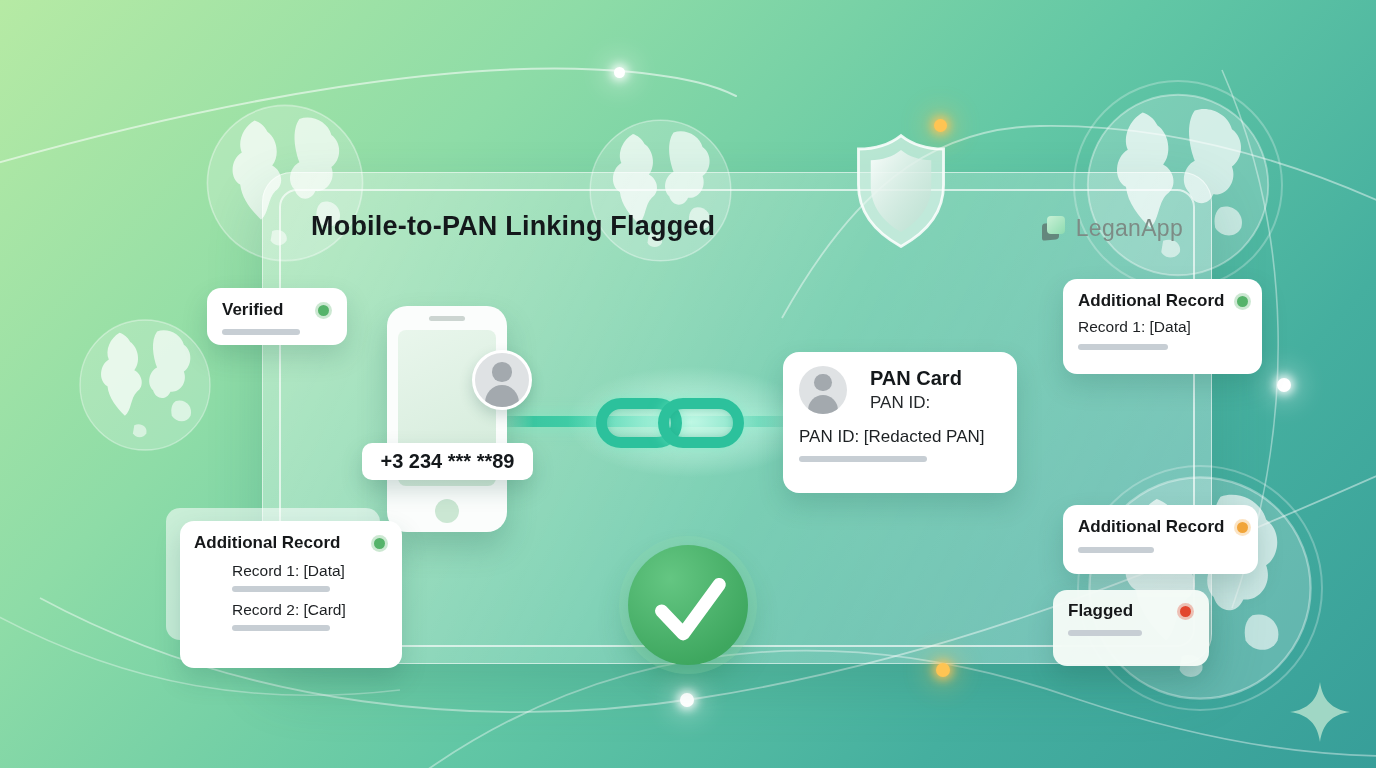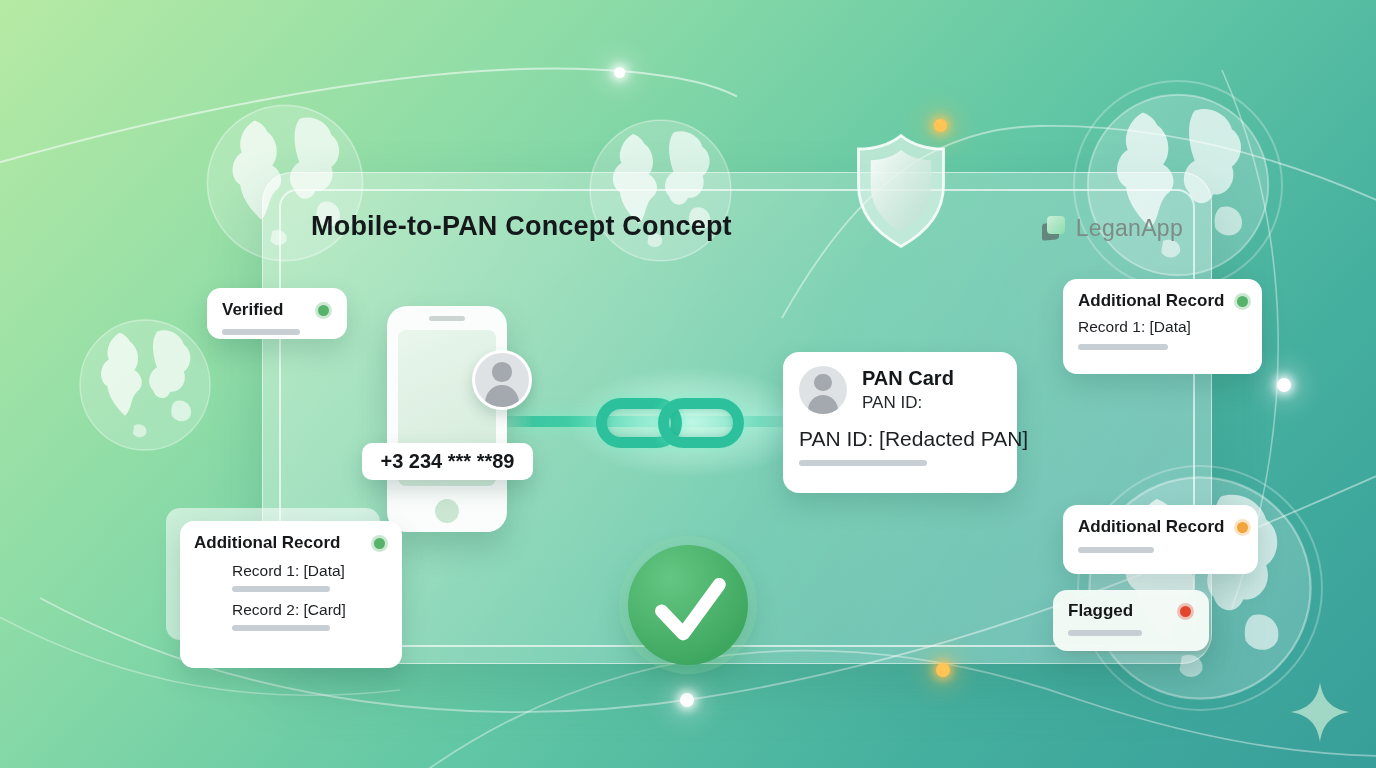--- a/index.html
+++ b/index.html
@@ -35,41 +35,41 @@
   .brand-icon::after{content:"";position:absolute;left:5px;top:0;width:18px;height:18px;border-radius:4px;background:linear-gradient(135deg,#c9f1d6,#8edbb0);}
   .brand-name{font-size:23px;font-weight:500;color:#7d8b85;letter-spacing:.3px;}
   
   .card{position:absolute;background:#fff;border-radius:14px;box-shadow:0 12px 26px rgba(23,82,72,.18);box-sizing:border-box;z-index:6;}
   .card-row{display:flex;justify-content:space-between;align-items:center;gap:10px;}
   .card-label{font-size:17px;font-weight:700;color:#16181a;white-space:nowrap;}
   .record-line{font-size:15.5px;font-weight:500;color:#1d2023;white-space:nowrap;}
   .bar{height:6px;border-radius:3px;background:#c7ced4;}
   .dot-ring{width:17px;height:17px;border-radius:50%;display:flex;align-items:center;justify-content:center;flex:0 0 auto;}
   .dot{width:11px;height:11px;border-radius:50%;}
-  .verified-card{left:207px;top:288px;width:140px;height:51px;padding:12px 15px;}
+  .verified-card{left:207px;top:288px;width:140px;height:57px;padding:12px 15px;}
   .verified-card .bar{margin-top:9px;width:78px;}
   .ar-top-right{left:1063px;top:279px;width:199px;height:95px;padding:12px 15px;}
   .ar-top-right .record-line{margin-top:7px;}
   .ar-top-right .bar{margin-top:8px;width:90px;}
   .stack-back{position:absolute;left:166px;top:508px;width:214px;height:132px;border-radius:14px;background:rgba(255,255,255,.55);z-index:5;}
   .ar-bottom-left{left:180px;top:521px;width:222px;height:147px;padding:12px 14px;}
   .ar-bottom-left .records{margin-left:38px;}
   .ar-bottom-left .record-line{margin-top:9px;}
   .ar-bottom-left .bar{margin-top:6px;width:98px;}
   .ar-orange{left:1063px;top:505px;width:195px;height:69px;padding:12px 15px;}
   .ar-orange .bar{margin-top:10px;width:76px;}
   .flag-shadow{position:absolute;left:1061px;top:597px;width:150px;height:57px;border-radius:12px;background:rgba(140,170,160,.30);z-index:5;}
-  .flagged-card{left:1053px;top:590px;width:156px;height:61px;padding:11px 15px;background:rgba(245,251,247,.96);}
+  .flagged-card{left:1053px;top:590px;width:156px;height:76px;padding:11px 15px;background:rgba(245,251,247,.96);}
   .flagged-card .bar{margin-top:9px;width:74px;}
   
   .pan-card{left:783px;top:352px;width:234px;height:141px;padding:14px 16px;border-radius:16px;}
-  .pan-head{display:flex;align-items:center;gap:15px;}
+  .pan-head{display:flex;align-items:center;gap:23px;}
   .pan-title{font-size:20px;font-weight:700;color:#14181b;}
   .pan-sub{font-size:17px;color:#24282b;margin-top:3px;}
-  .pan-detail{font-size:21px;color:#1c2023;margin-top:13px;white-space:nowrap;}
+  .pan-detail{font-size:17px;color:#1c2023;margin-top:13px;white-space:nowrap;}
   .pan-card .bar{margin-top:9px;width:128px;}
   
   .avatar{position:relative;border-radius:50%;overflow:hidden;background:#dfe2e4;flex:0 0 auto;}
   .avatar .head{position:absolute;width:36%;height:36%;border-radius:50%;left:32%;top:17%;background:#a3a9ae;}
   .avatar .torso{position:absolute;width:64%;height:42%;border-radius:50% 50% 0 0/80% 80% 0 0;left:18%;top:60%;background:#a3a9ae;}
   .pan-avatar{width:48px;height:48px;}
   .phone-avatar{position:absolute;left:472px;top:350px;width:54px;height:54px;border:3px solid #fff;box-shadow:0 6px 14px rgba(25,80,70,.2);z-index:6;}
   
   .phone{position:absolute;left:387px;top:306px;width:120px;height:226px;background:#fbfdfc;border-radius:20px;box-shadow:0 16px 30px rgba(28,90,76,.22);z-index:5;}
   .speaker{position:absolute;left:50%;top:10px;transform:translateX(-50%);width:36px;height:5px;border-radius:3px;background:#ccd5d1;}
@@ -145,21 +145,21 @@
     <circle cx="1200" cy="588" r="122" stroke="rgba(255,255,255,0.26)" stroke-width="2"></circle>
   </svg>
 
   <div class="particle white" style="left:614px;top:67px;width:11px;height:11px;"></div>
   <div class="particle orange" style="left:934px;top:119px;width:13px;height:13px;"></div>
   <div class="particle white" style="left:1277px;top:378px;width:14px;height:14px;"></div>
   <div class="particle orange" style="left:936px;top:663px;width:14px;height:14px;"></div>
   <div class="particle white" style="left:680px;top:693px;width:14px;height:14px;"></div>
 
   <div class="panel">
-    <div class="panel-title">Mobile-to-PAN Concept Concept</div>
+    <div class="panel-title">Mobile-to-PAN Linking Flagged</div>
     <div class="brand">
       <span class="brand-icon"></span>
       <span class="brand-name">LeganApp</span>
     </div>
   </div>
 
   <svg class="shield" viewBox="0 0 100 105">
     <defs>
       <linearGradient id="shgrad" x1="0" y1="0" x2="1" y2="1">
         <stop offset="0" stop-color="rgba(255,255,255,0.9)"></stop>

